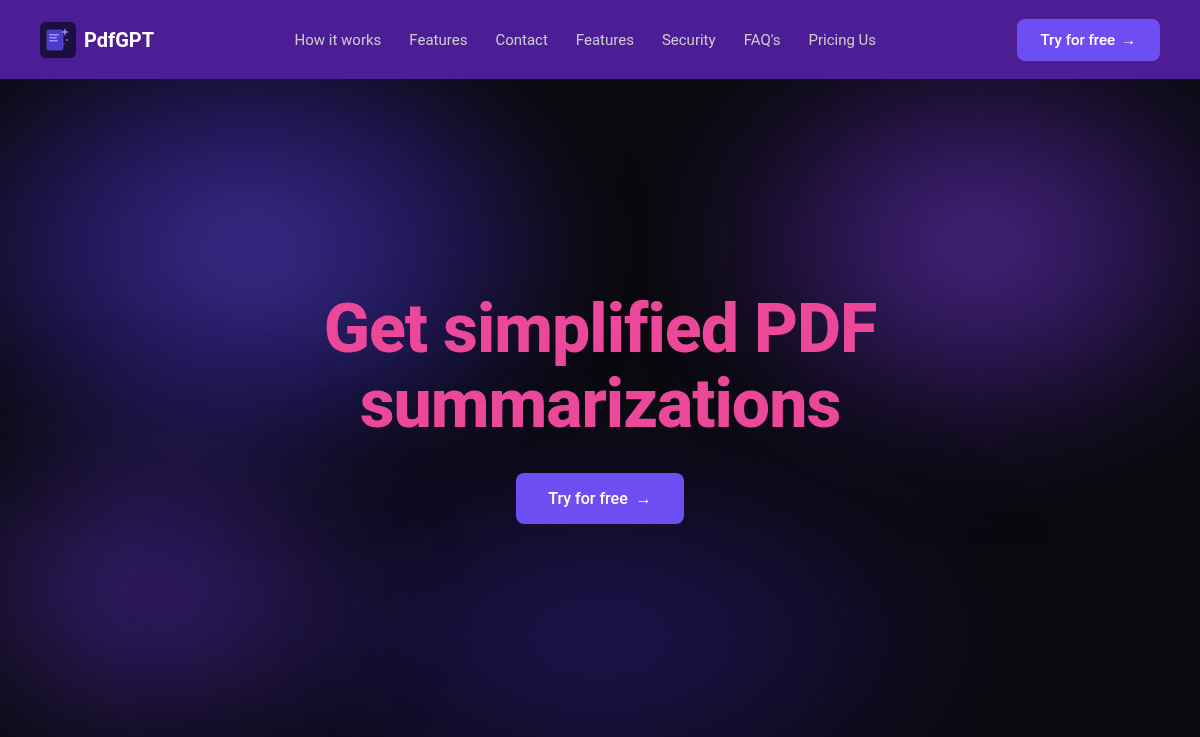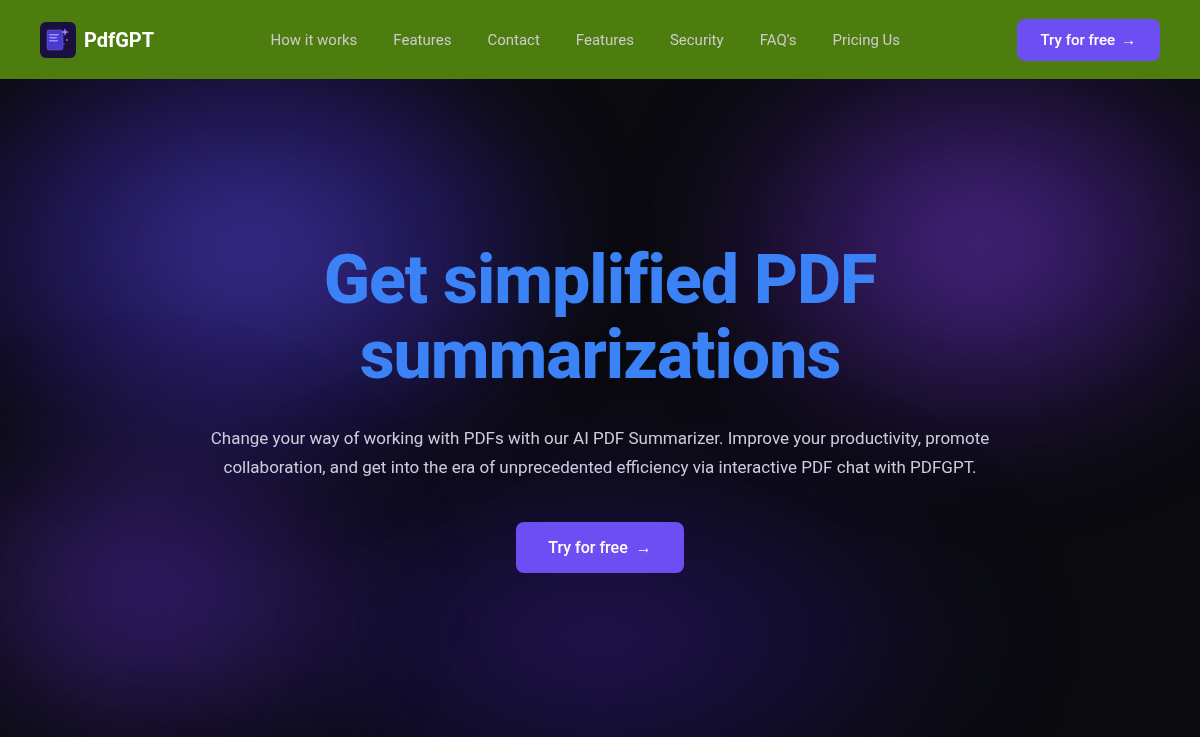--- a/index.html
+++ b/index.html
@@ -19,21 +19,21 @@
 
     
     nav {
       position: relative;
       z-index: 10;
       display: flex;
       align-items: center;
       justify-content: space-between;
       padding: 0 40px;
       height: 79px;
-      background-color: #4d7c0f;
+      background-color: #4c1d95;
     }
 
     .nav-logo {
       display: flex;
       align-items: center;
       gap: 8px;
       text-decoration: none;
     }
 
     .logo-icon {
@@ -43,21 +43,21 @@
 
     .logo-text {
       font-size: 20px;
       font-weight: 700;
       color: #ffffff;
     }
 
     .nav-links {
       display: flex;
       align-items: center;
-      gap: 36px;
+      gap: 28px;
       list-style: none;
     }
 
     .nav-links a {
       text-decoration: none;
       color: #cccccc;
       font-size: 15px;
       font-weight: 400;
       transition: color 0.2s;
     }
@@ -145,21 +145,21 @@
     .hero-content {
       position: relative;
       z-index: 2;
       max-width: 900px;
     }
 
     .hero-title {
       font-size: 68px;
       font-weight: 800;
       line-height: 1.1;
-      color: #3b82f6;
+      color: #ec4899;
       margin-bottom: 32px;
       letter-spacing: -1px;
     }
 
     .hero-subtitle {
       font-size: 17px;
       line-height: 1.7;
       color: #ccccdd;
       max-width: 780px;
       margin: 0 auto 40px;
@@ -223,19 +223,18 @@
 </nav>
 
 <section class="hero">
   <div class="hero-blob-bottom"></div>
   <div class="hero-blob-left-bottom"></div>
 
   <div class="hero-content">
     <h1 class="hero-title">
       <span>Get simplified PDF summarizations</span><br>
     </h1>
-    <p class="hero-subtitle">Change your way of working with PDFs with our AI PDF Summarizer. Improve your productivity, promote collaboration, and get into the era of unprecedented efficiency via interactive PDF chat with PDFGPT.</p>
     <a class="hero-cta" href="#">
       <span>Try for free</span>
       <span class="arrow">→</span>
     </a>
   </div>
 </section>
 
 </body></html>

